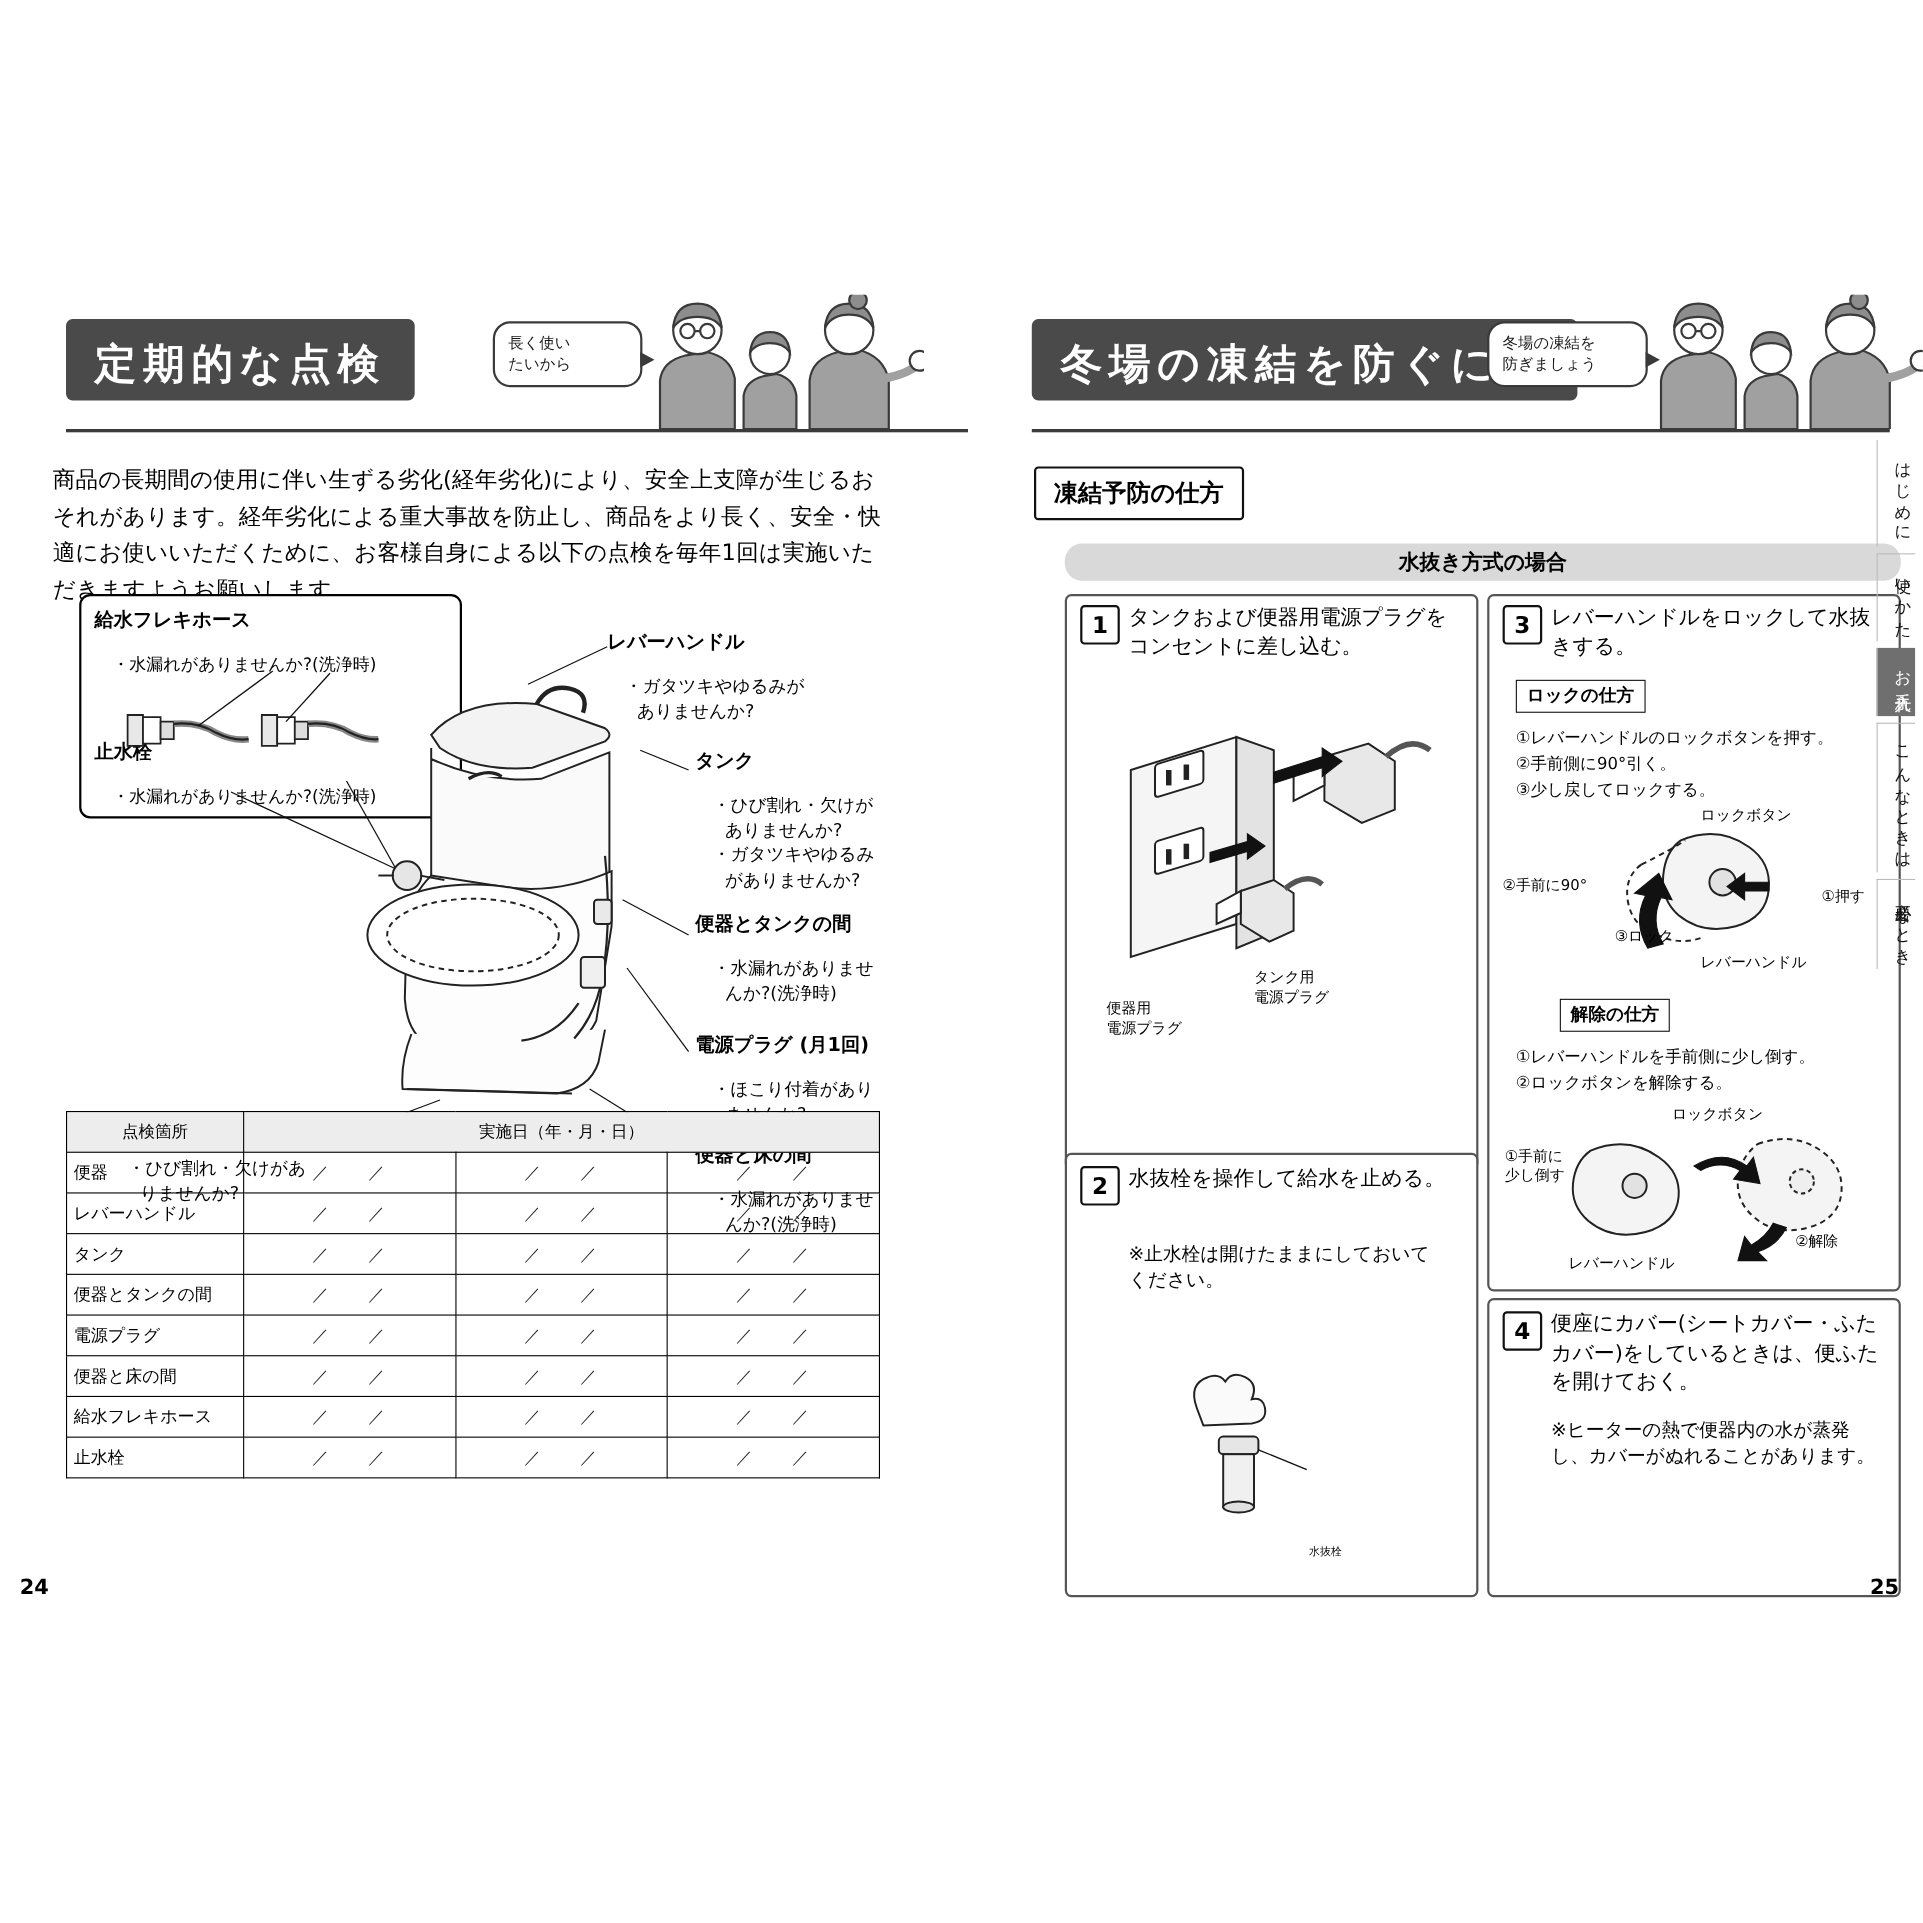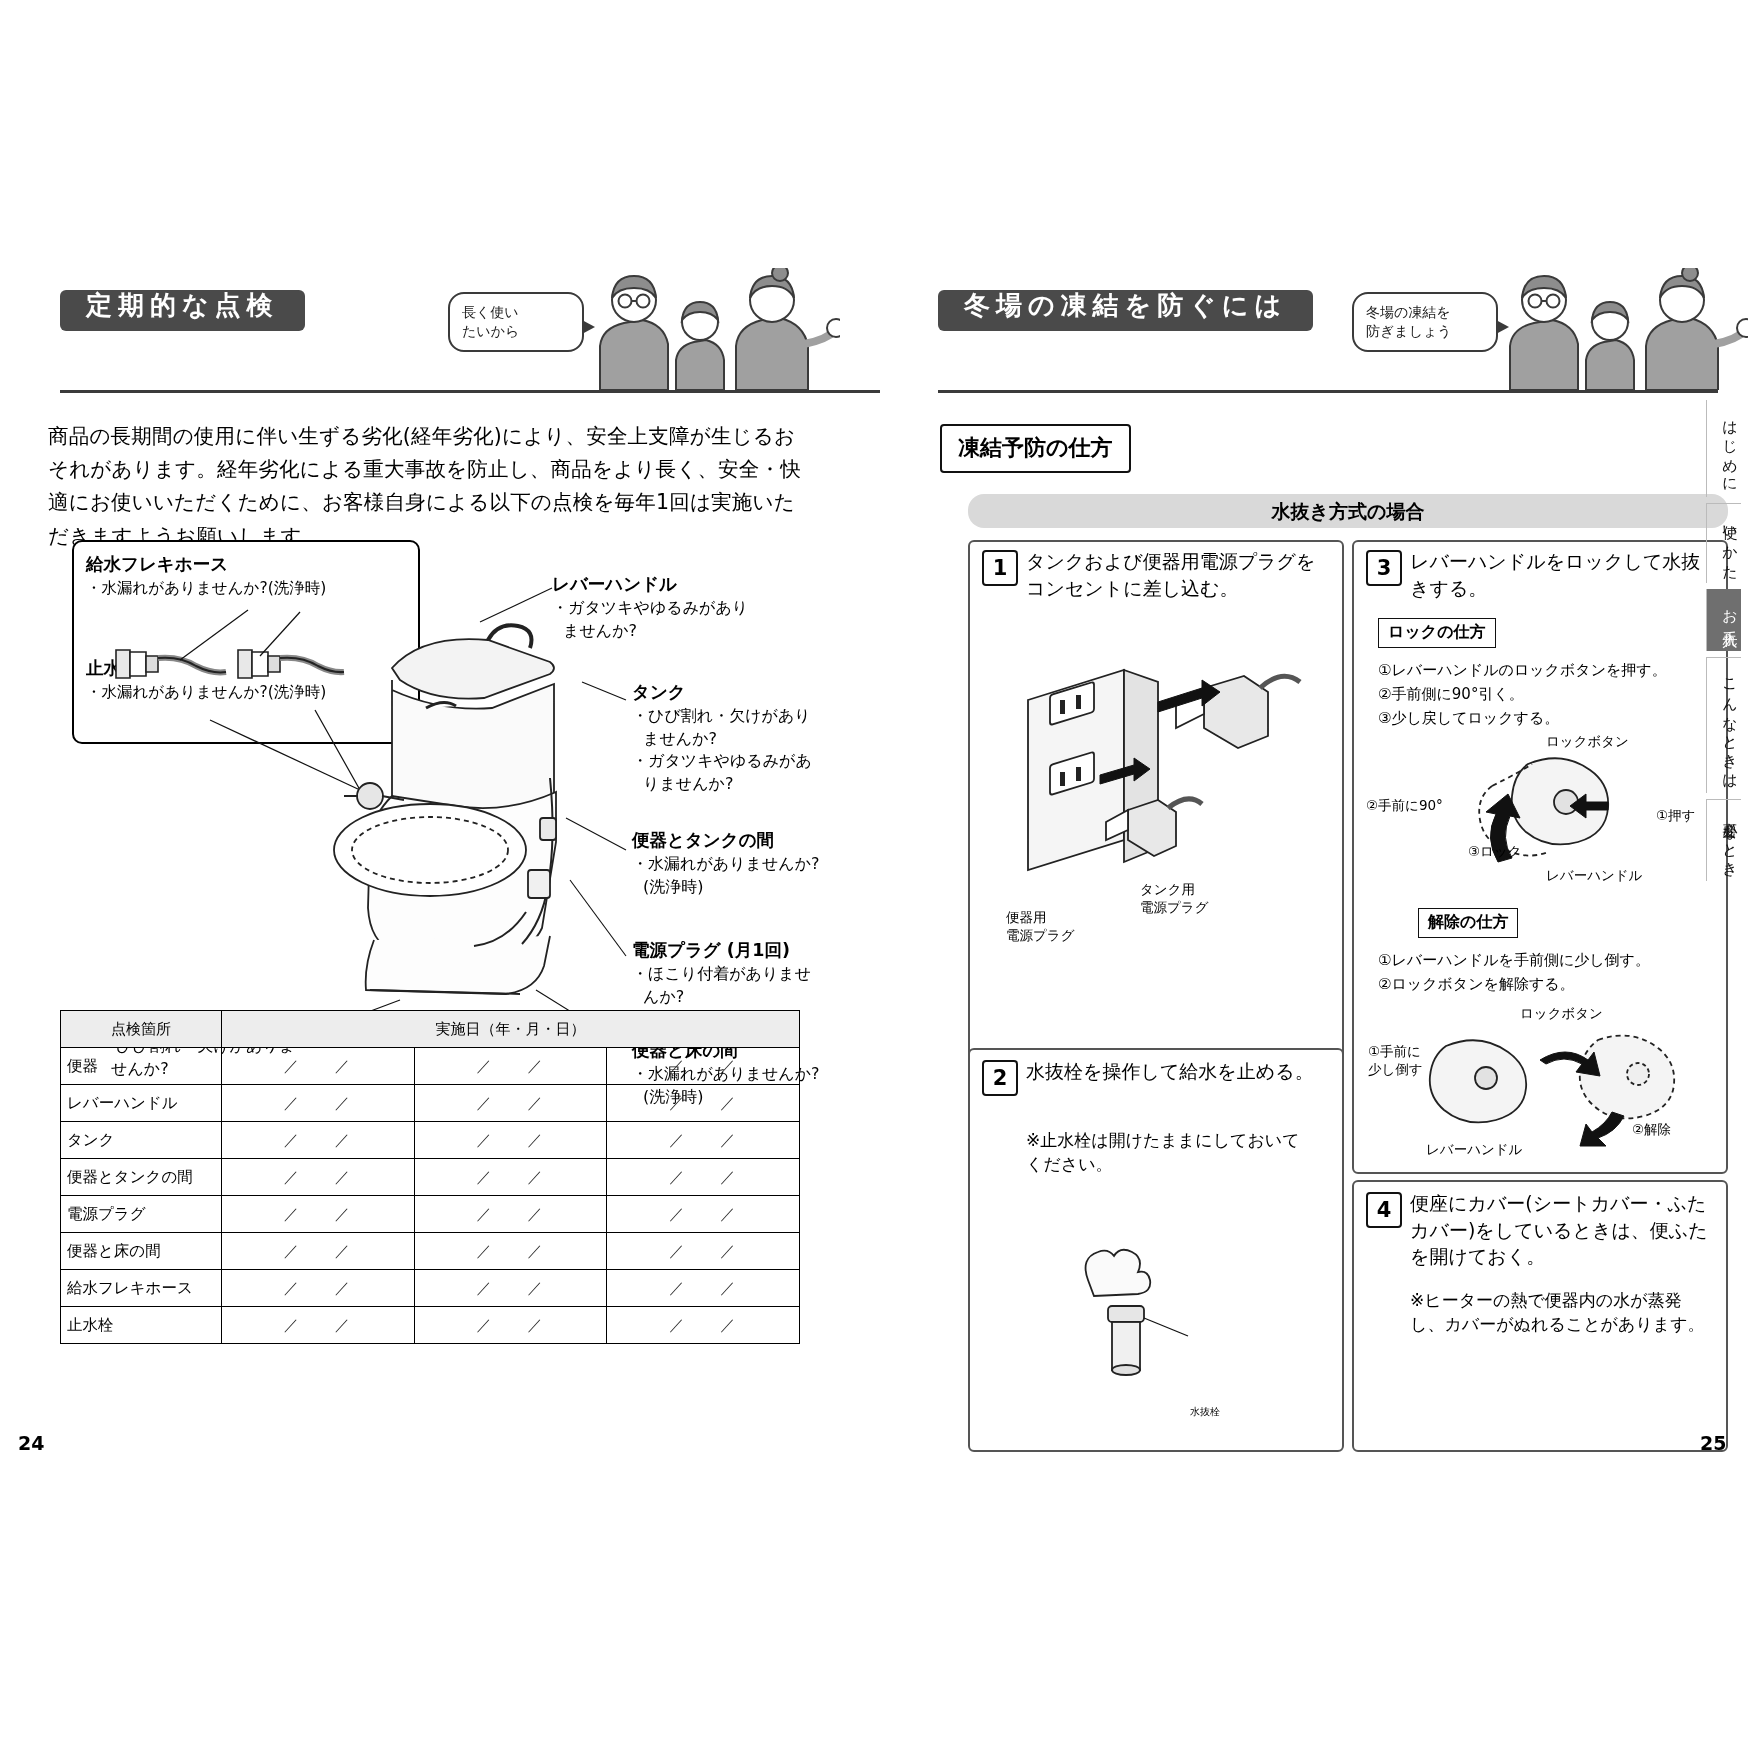--- a/index.html
+++ b/index.html
@@ -27,23 +27,23 @@
     left: 0; top: 0;
     width: 1748px;
     height: 1748px;
   }
   .section-title {
     display: inline-block;
     background: #4a4a4a;
     color: #fff;
     font-weight: bold;
     letter-spacing: 6px;
-    padding: 2px 26px 12px 26px;
+    padding: 22px 26px 12px 26px;
     border-radius: 6px;
-    font-size: 26px;
+    font-size: 38px;
     line-height: 1.05;
   }
   .title-rule {
     position: absolute;
     height: 3px;
     background: #3b3b3b;
   }
   .speech {
     position: absolute;
     border: 2px solid #3a3a3a;
@@ -82,21 +82,21 @@
   .lbl {
     position: absolute;
     font-size: 16px;
     line-height: 1.42;
   }
   .lbl b, .lbl .h {
     font-weight: bold;
     font-size: 17.5px;
   }
   .dot-list {
-    margin: 0;
+    margin: 16px;
     padding: 0;
     list-style: none;
   }
   .dot-list li {
     text-indent: -11px;
     padding-left: 11px;
   }
   .dot-list li:before {
     content: "・";
   }

